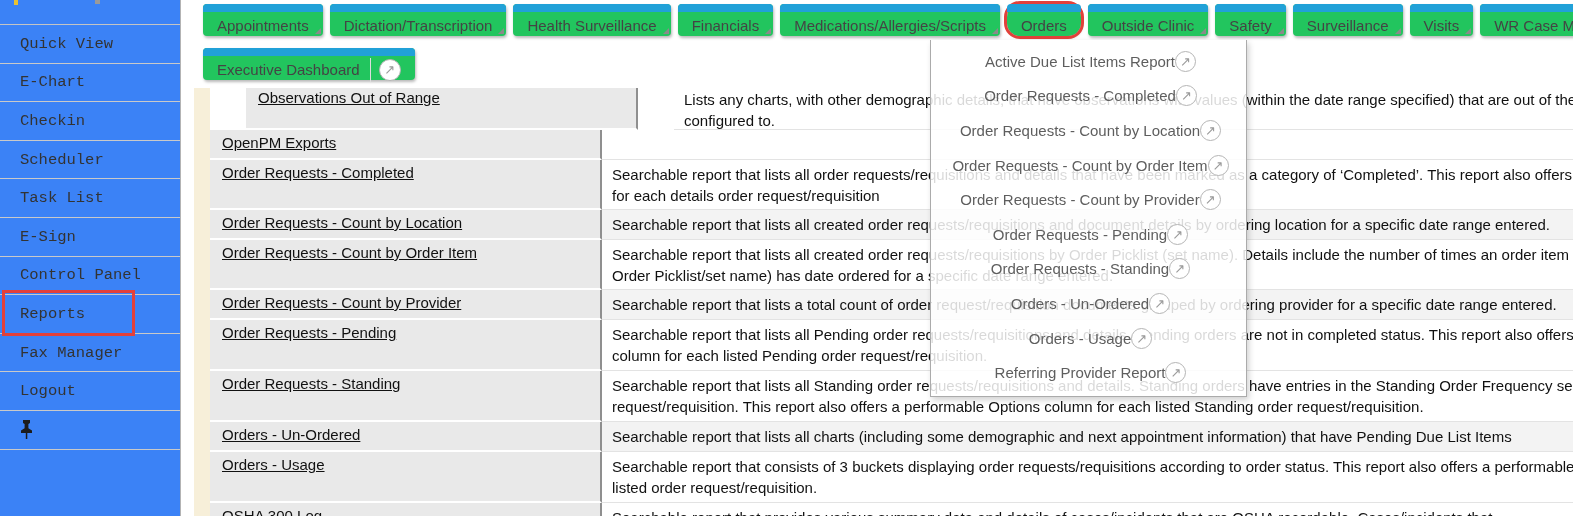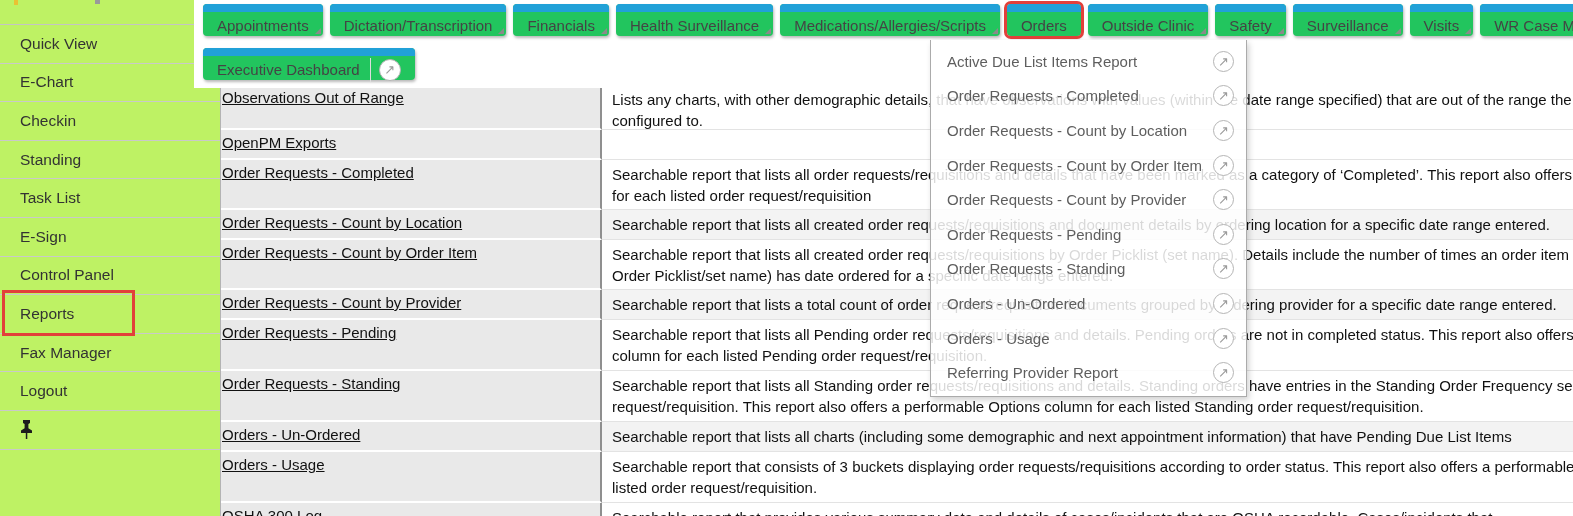--- a/index.html
+++ b/index.html
@@ -1,22 +1,22 @@
 <!DOCTYPE html>
 <html><head>
 <meta charset="utf-8">
 <style>
   * { margin:0; padding:0; box-sizing:border-box; }
   html,body { background:#fff; }
   body { font-family:"Liberation Sans", sans-serif; }
   .screen { position:relative; width:1573px; height:516px; overflow:hidden; background:#fff; }
 
   
-  .sidebar { position:absolute; left:0; top:0; width:221px; height:516px; background:#bef264;
-             border-right:1px solid #b3b3b3; z-index:5; }
+  .sidebar { position:absolute; left:0; top:0; width:181px; height:516px; background:#3b82f6;
+             border-right:1px solid #b3b3b3; z-index:5;font-family:Liberation Mono, monospace; }
   .sb-partial { height:25px; border-bottom:1px solid #c4c4c4; position:relative; }
   .sb-partial .mark-a { position:absolute; left:14px; top:0; width:4px; height:5px; background:#e9c233; }
   .sb-partial .mark-b { position:absolute; left:95px; top:0; width:5px; height:4px; background:#9a9a9a; }
   .sb-item { height:38.6px; border-bottom:1px solid #c9c9c9; display:flex; align-items:center;
              padding-left:20px; font-size:15.5px; color:#333; position:relative; cursor:pointer; }
   .sb-item.reports .red-box { position:absolute; left:2px; top:-5px; width:133px; height:46px;
              border:3px solid var(--red); pointer-events:none; }
   .pin-row svg { display:block; }
 
   
@@ -28,62 +28,62 @@
   .tabrow.r1 { top:4px; }
   .tabrow.r2 { top:48px; }
   .tab { position:relative; background:#22c55e; height:32px; margin-right:7px; border-radius:4px;
          box-shadow:1px 2px 3px rgba(0,0,0,0.28); padding:11px 14px 0 14px; font-size:15px;
          color:#444; cursor:pointer; flex:0 0 auto; display:flex; align-items:center; gap:8px; }
   .tab::before { content:""; position:absolute; left:0; top:0; right:0; height:8px;
          background:var(--blue); border-radius:4px 4px 0 0; }
   .tab::after { content:""; position:absolute; right:2px; bottom:2px; width:0; height:0;
          border-left:6px solid transparent; border-bottom:6px solid #8a8a8a; }
   .tab.no-fold::after { display:none; }
-  .tab.orders-hl { outline:3px solid var(--red); outline-offset:0px; }
+  .tab.orders-hl { outline:3px solid var(--red); outline-offset:0px;border-radius:13px; }
   .circle-icon { width:22px; height:22px; border:1px solid #b5b5b5; border-radius:50%;
          display:inline-flex; align-items:center; justify-content:center; color:#9a9a9a;
          font-size:13px; line-height:1; background:#fff; flex:0 0 auto; }
   .tab .sep { width:1px; height:24px; background:#ddd; margin:0 0 0 2px; }
 
   
   .report-table { position:absolute; left:210px; top:88px; right:0; bottom:0; z-index:2; overflow:hidden; }
   .rrow { display:flex; width:100%; }
   .link-cell { width:392px; flex:0 0 392px; background:#e9e9e9; border-right:2px solid #8f8f8f;
                border-bottom:2px solid #fff; padding:4px 0 0 12px; overflow:hidden; }
   .link-cell a { color:#111; font-size:15px; text-decoration:underline; white-space:nowrap; }
   .desc-cell { flex:1 1 auto; padding:4px 0 0 10px; overflow:hidden; background:#fff;
                border-bottom:1px solid #e3e3e3; }
   .rrow.stripe .desc-cell { background:#f3f3f3; }
   .desc-cell .dline { font-size:15px; color:#111; line-height:21px; white-space:nowrap; overflow:hidden; }
-  .rrow.first .link-cell, .rrow.first .desc-cell { padding-top:1px; }
+  .rrow.first .link-cell, .rrow.first .desc-cell { padding-top:1px;margin-left:36px; }
 
   
   .dropdown { position:absolute; left:930px; top:40px; width:317px; z-index:8;
               background:rgba(255,255,255,0.84); border:1px solid #ababab; border-top:none;
               box-shadow:2px 3px 6px rgba(0,0,0,0.18); padding:4px 0 6px 0; }
-  .dd-item { height:34.6px; display:flex; align-items:center; justify-content:space-between;
+  .dd-item { height:34.6px; display:flex; align-items:center; justify-content:center;
              padding:0 12px 0 16px; font-size:15px; color:#5e5e5e; cursor:pointer; }
   .dd-item .circle-icon { width:21px; height:21px; }
 
   :root { --blue:#21a1d8; --red:#e2403a; }
 </style>
 </head>
 <body>
 
 <div class="screen">
 
   <aside class="sidebar">
     <div class="sb-partial">
       <span class="mark-a"></span>
       <span class="mark-b"></span>
     </div>
     <div class="sb-item">Quick View</div>
     <div class="sb-item">E-Chart</div>
     <div class="sb-item">Checkin</div>
-    <div class="sb-item">Standing</div>
+    <div class="sb-item">Scheduler</div>
     <div class="sb-item">Task List</div>
     <div class="sb-item">E-Sign</div>
     <div class="sb-item">Control Panel</div>
     <div class="sb-item reports">
       <span>Reports</span>
       <span class="red-box"></span>
     </div>
     <div class="sb-item">Fax Manager</div>
     <div class="sb-item">Logout</div>
     <div class="sb-item pin-row">
@@ -93,22 +93,22 @@
       </svg>
     </div>
   </aside>
 
   <div class="beige"></div>
 
   <div class="tabbar">
     <div class="tabrow r1">
       <div class="tab">Appointments</div>
       <div class="tab">Dictation/Transcription</div>
+      <div class="tab">Health Surveillance</div>
       <div class="tab">Financials</div>
-      <div class="tab">Health Surveillance</div>
       <div class="tab">Medications/Allergies/Scripts</div>
       <div class="tab no-fold orders-hl">Orders</div>
       <div class="tab">Outside Clinic</div>
       <div class="tab">Safety</div>
       <div class="tab">Surveillance</div>
       <div class="tab">Visits</div>
       <div class="tab">WR Case Mgmt</div>
 
     </div>
     <div class="tabrow r2">
@@ -132,21 +132,21 @@
 
     <div class="rrow" style="height:30px">
       <div class="link-cell"><a href="#">OpenPM Exports</a></div>
       <div class="desc-cell"></div>
     </div>
 
     <div class="rrow" style="height:50px">
       <div class="link-cell"><a href="#">Order Requests - Completed</a></div>
       <div class="desc-cell">
         <div class="dline">Searchable report that lists all order requests/requisitions and details that have been marked as a category of ‘Completed’. This report also offers a performable Options column</div>
-        <div class="dline">for each listed order request/requisition</div>
+        <div class="dline">for each details order request/requisition</div>
       </div>
     </div>
 
     <div class="rrow stripe" style="height:30px">
       <div class="link-cell"><a href="#">Order Requests - Count by Location</a></div>
       <div class="desc-cell">
         <div class="dline">Searchable report that lists all created order requests/requisitions and document details by ordering location for a specific date range entered.</div>
       </div>
     </div>
 

